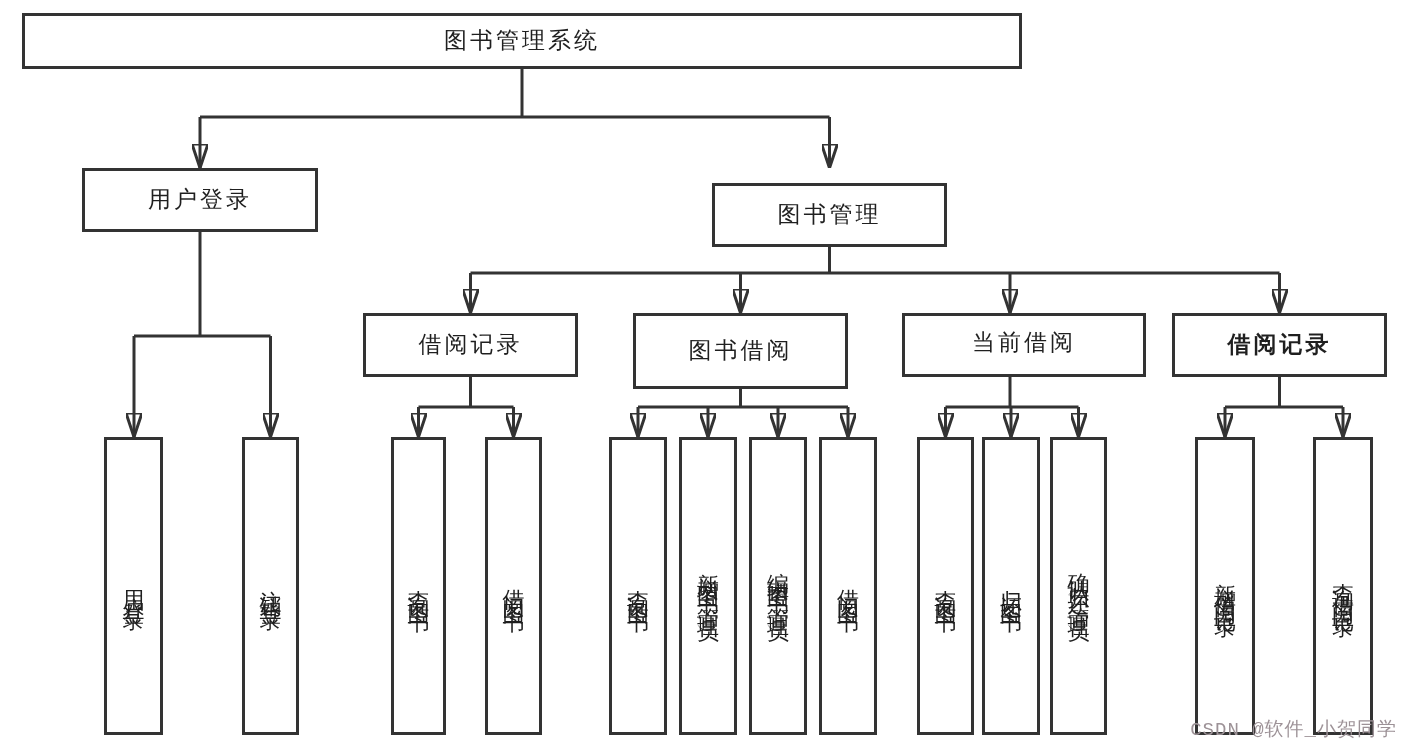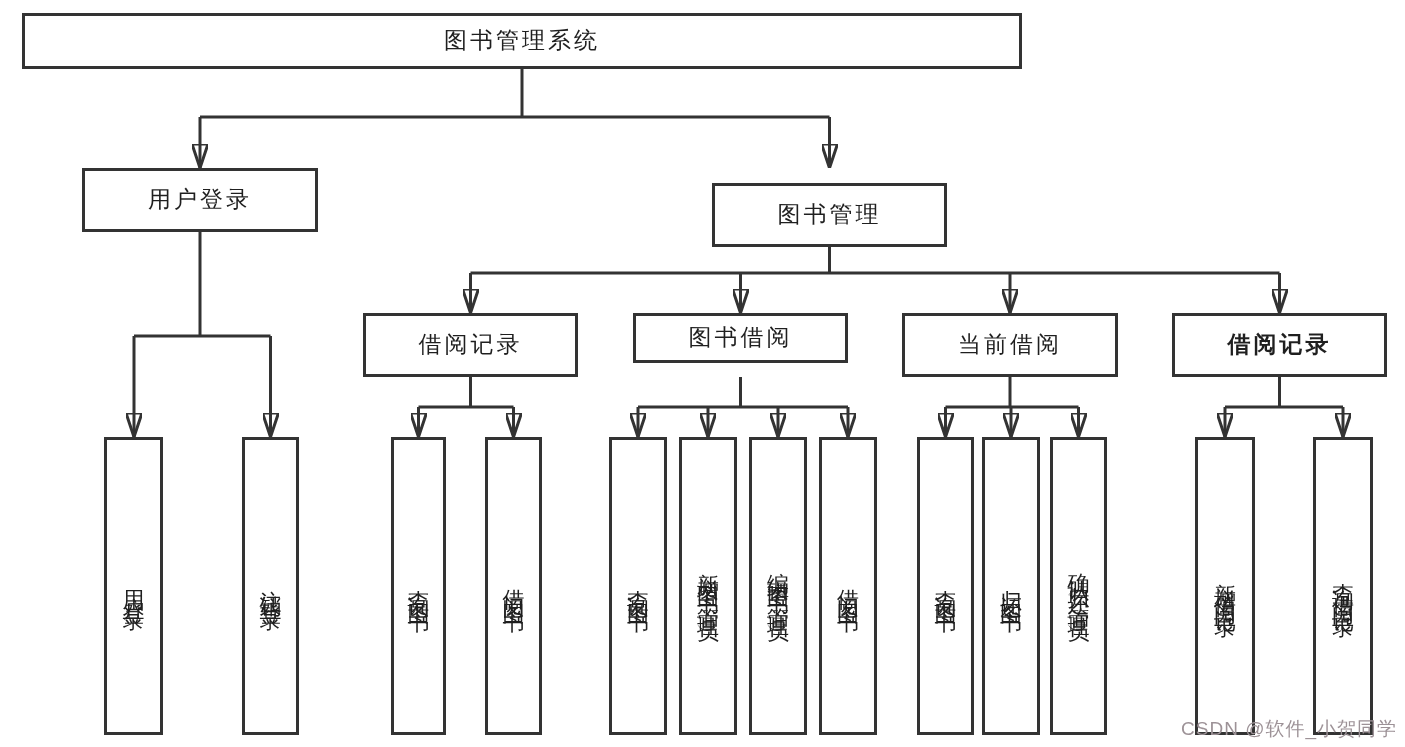--- a/index.html
+++ b/index.html
@@ -49,20 +49,21 @@
     line-height: 1.0;
   }
   .watermark {
     position: absolute;
     right: 8px;
     top: 716px;
     font-size: 19px;
     letter-spacing: 1px;
     color: var(--watermark-color);
     white-space: nowrap;
+    font-family: Liberation Mono, monospace;
   }
 </style>
 </head>
 <body>
 
 <div class="canvas">
 
   <svg class="connectors" viewBox="0 0 1405 747" xmlns="http://www.w3.org/2000/svg">
     <defs>
       <marker id="ah" markerUnits="userSpaceOnUse" markerWidth="24" markerHeight="16" viewBox="0 0 24 16" refX="24" refY="8" orient="auto">
@@ -124,22 +125,22 @@
       <path d="M1343,407 V437" marker-end="url(#ah)"></path>
     </g>
   </svg>
 
   <div class="node h-node" style="left:22px; top:13px; width:1000px; height:56px;">图书管理系统</div>
 
   <div class="node h-node" style="left:82px; top:168px; width:236px; height:64px;">用户登录</div>
   <div class="node h-node" style="left:712px; top:168px; width:235px; height:64px;margin-top:15px;">图书管理</div>
 
   <div class="node h-node" style="left:363px; top:313px; width:215px; height:64px;">借阅记录</div>
-  <div class="node h-node" style="left:633px; top:313px; width:215px; height:50px;">图书借阅</div>
-  <div class="node h-node" style="left:902px; top:313px; width:216px; height:64px;">当前借阅</div>
+  <div class="node h-node" style="left:633px; top:313px; width:215px; height:76px;">图书借阅</div>
+  <div class="node h-node" style="left:902px; top:313px; width:244px; height:64px;font-family:Liberation Mono, monospace;">当前借阅</div>
   <div class="node h-node" style="left:1172px; top:313px; width:215px; height:64px;font-weight:bold;">借阅记录</div>
 
   <div class="node v-node" style="left:104px; top:437px; width:59px; height:298px;">用户登录</div>
   <div class="node v-node" style="left:242px; top:437px; width:57px; height:298px;">注销登录</div>
 
   <div class="node v-node" style="left:391px; top:437px; width:55px; height:298px;">查询图书</div>
   <div class="node v-node" style="left:485px; top:437px; width:57px; height:298px;">借阅图书</div>
 
   <div class="node v-node" style="left:609px; top:437px; width:58px; height:298px;">查询图书</div>
   <div class="node v-node" style="left:679px; top:437px; width:58px; height:298px;">新增图书（管理员）</div>

